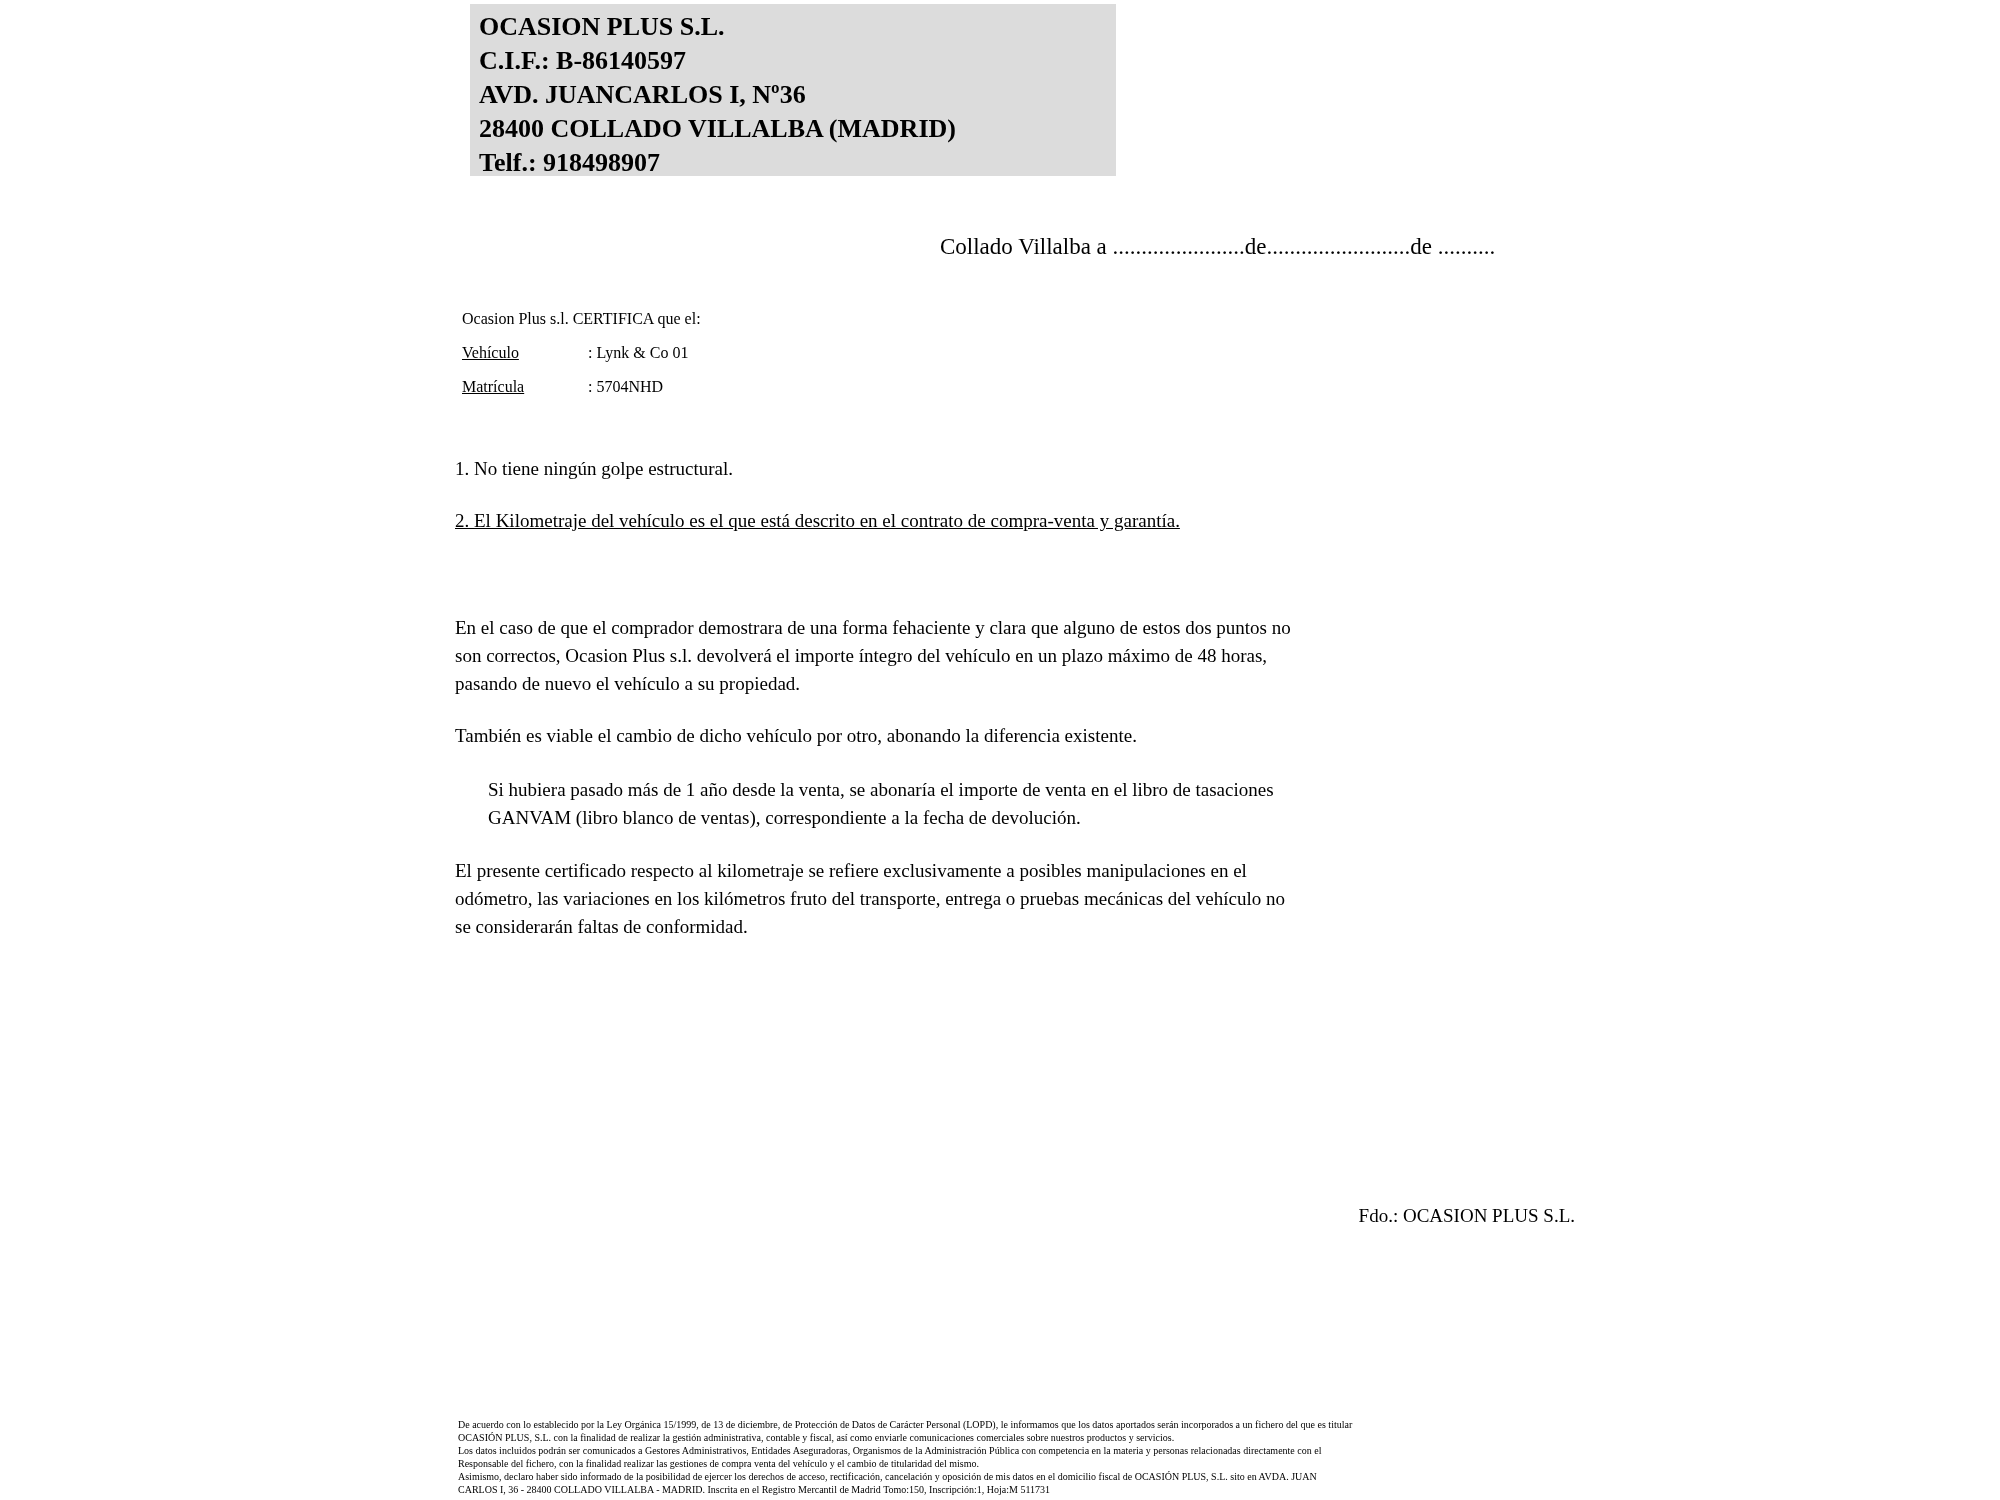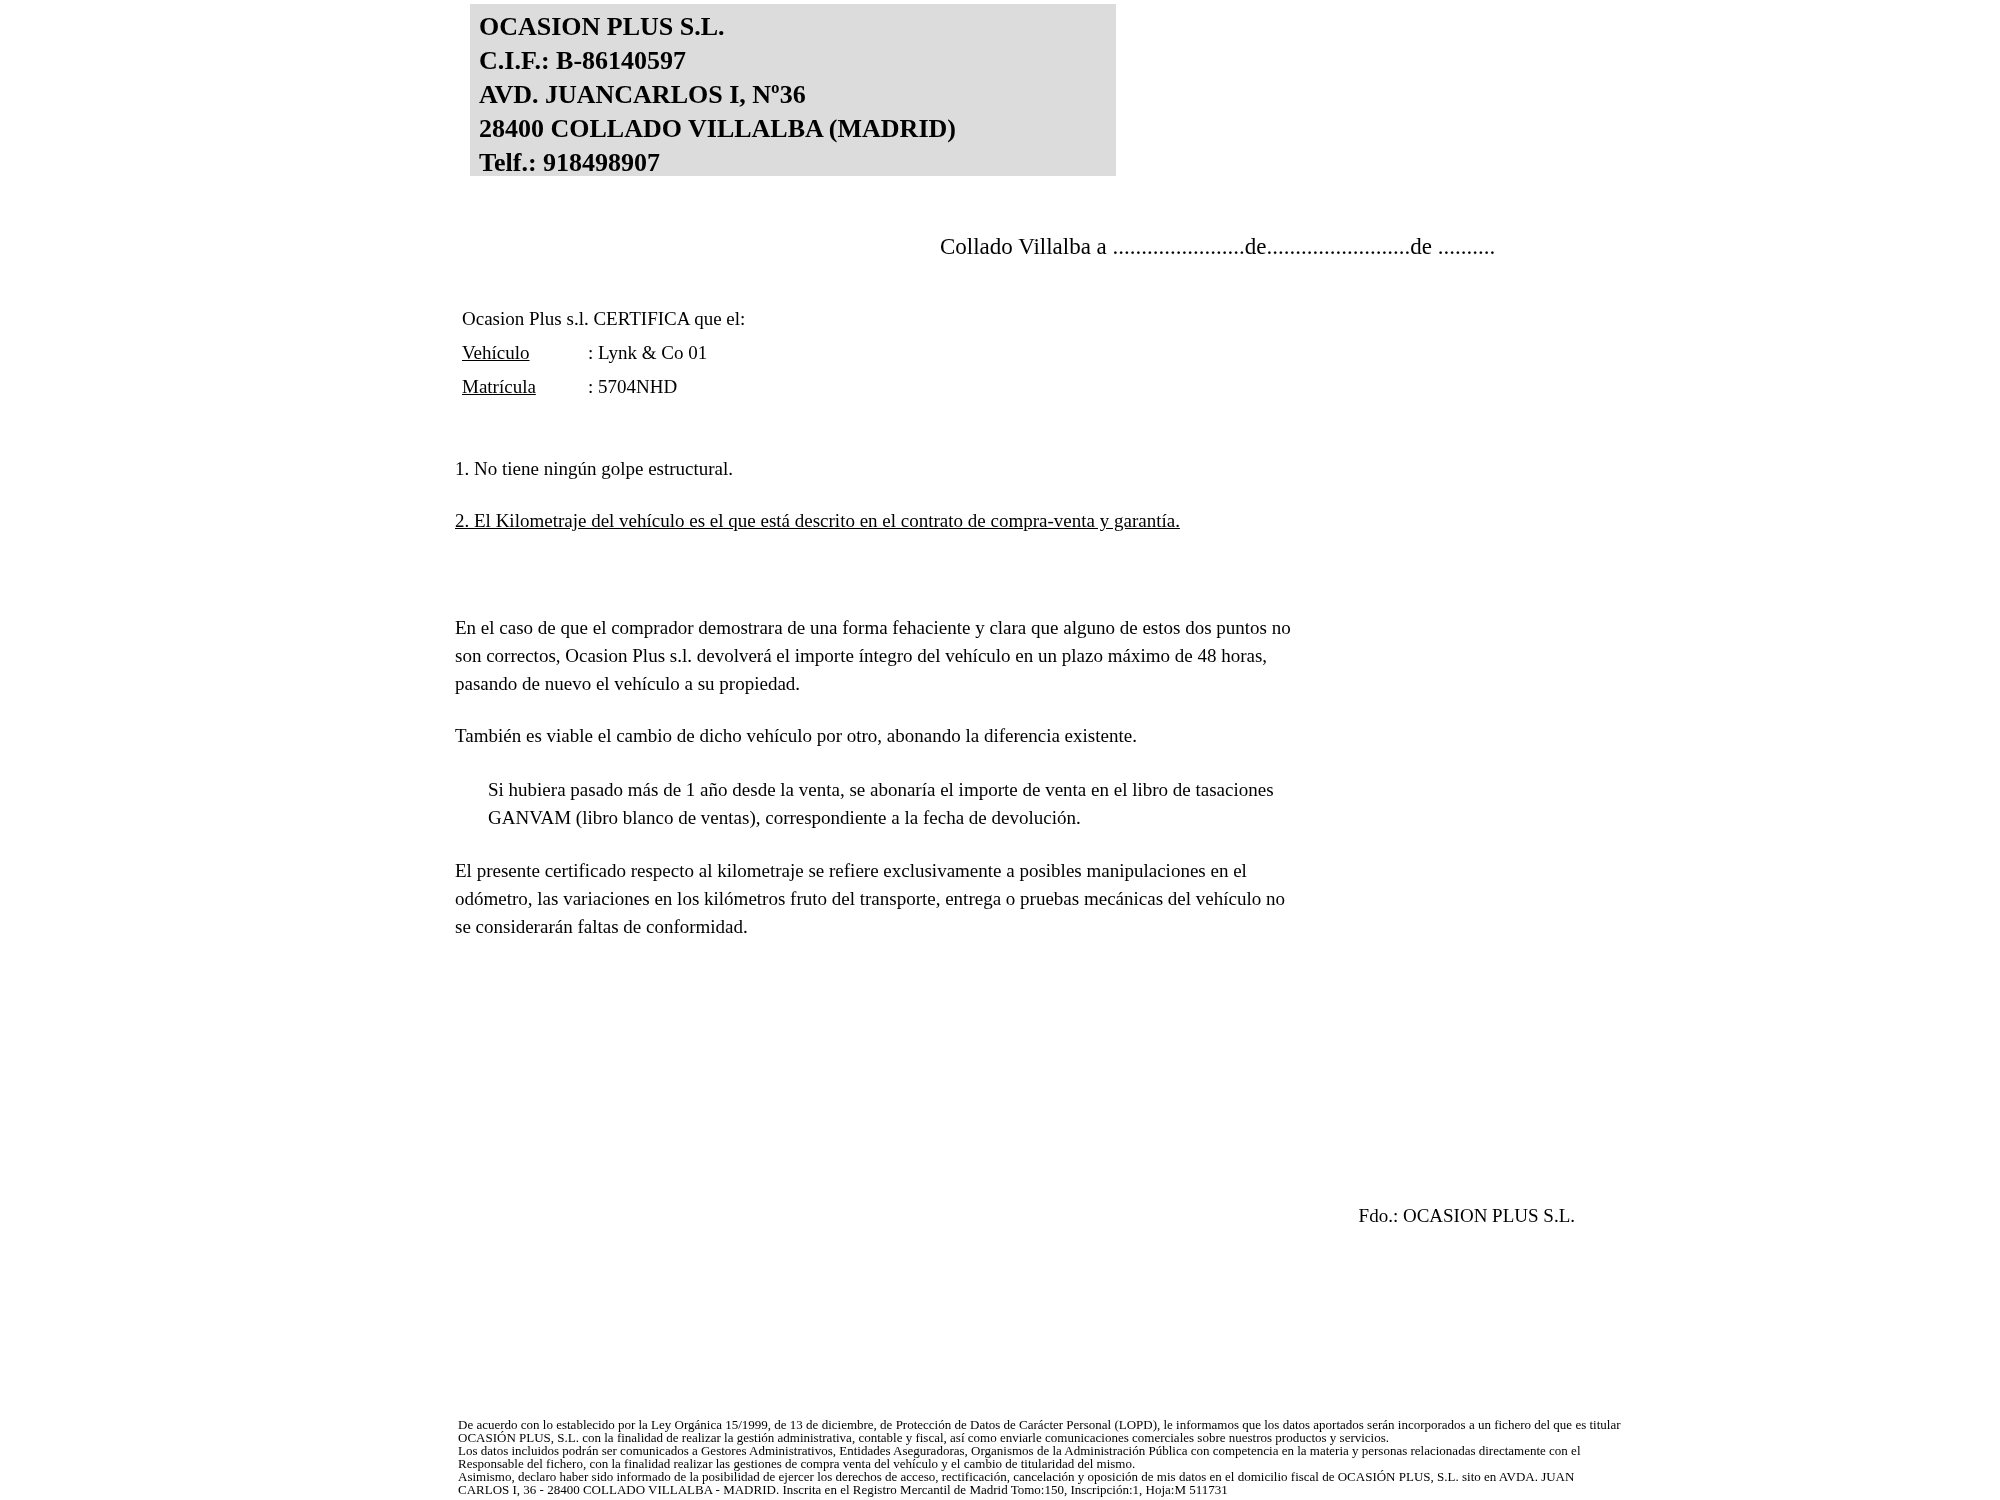--- a/index.html
+++ b/index.html
@@ -32,21 +32,21 @@
     position: absolute;
     left: 940px;
     top: 234px;
     font-size: 23px;
     white-space: nowrap;
   }
   .cert-block {
     position: absolute;
     left: 462px;
     top: 302px;
-    font-size: 19px;
+    font-size: 16px;
     line-height: 34px;
   }
   .vm-row { height: 34px; font-family: Liberation Serif, serif; }
   .vm-label { display: inline-block; width: 126px; }
   .u { text-decoration: underline; }
   .body-text {
     position: absolute;
     left: 455px;
     font-size: 19px;
     line-height: 28px;
@@ -58,21 +58,21 @@
   .para-refund   { top: 614px; }
   .para-exchange { top: 722px; }
   .para-ganvam   { top: 776px; margin-left: 33px; }
   .para-odometer { top: 857px; }
   .signature { top: 1202px; text-align: right; }
   .legal-footer {
     position: absolute;
     left: 458px;
     top: 1418px;
     width: 1200px;
-    font-size: 13px;
+    font-size: 10px;
     line-height: 13px;
     white-space: pre-line;
   }
 </style>
 </head>
 <body>
 
 <div class="page">
 
   <div class="header-box">

